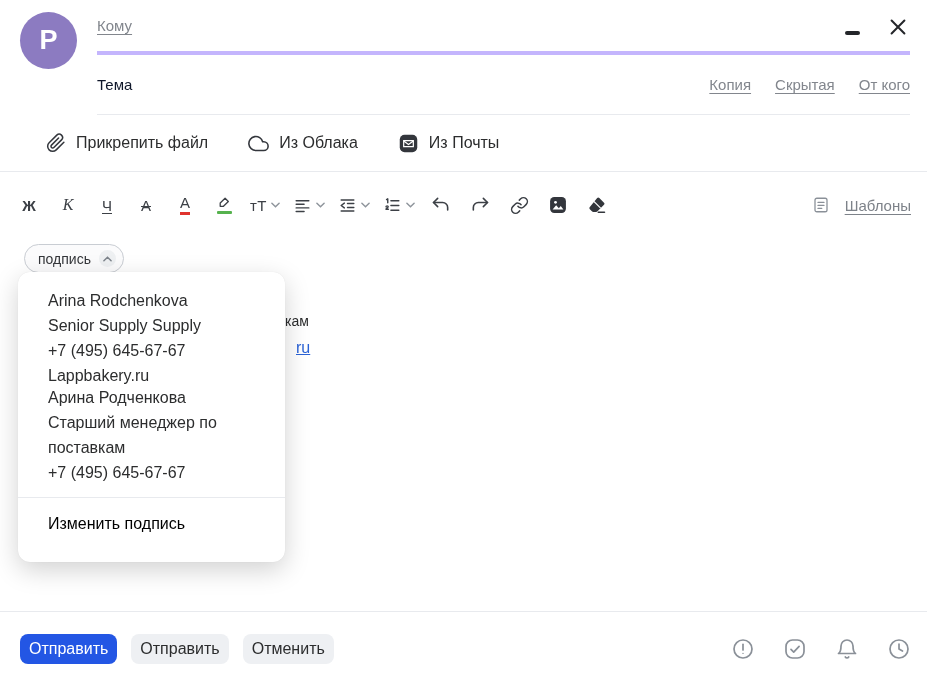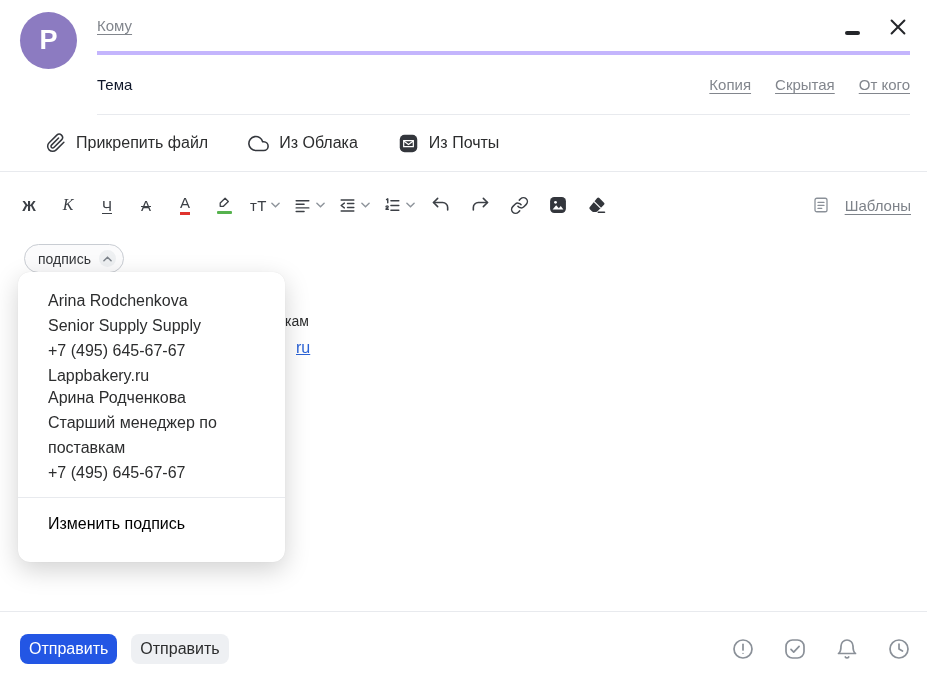--- a/index.html
+++ b/index.html
@@ -276,20 +276,21 @@
       <div>Старший менеджер по поставкам</div>
       <div>+7 (495) 645-67-67</div>
     </div>
     <div class="popup-divider"></div>
     <button class="sig-edit">Изменить подпись</button>
   </div>
 
   <div class="footer">
     <button class="btn btn-primary">Отправить</button>
     <button class="btn btn-secondary">Отправить</button>
+    <button class="btn btn-secondary">Отменить</button>
     <div class="footer-icons">
       <button class="foot-icon-btn">
         <svg width="24" height="24" viewBox="0 0 24 24" fill="none" stroke="currentColor" stroke-width="1.7" stroke-linecap="round">
             <circle cx="12" cy="12" r="9"></circle>
             <path d="M12 7.3v5.7"></path>
             <circle cx="12" cy="16.4" r="0.7" fill="currentColor" stroke="none"></circle>
           </svg>
       </button>
       <button class="foot-icon-btn">
         <svg width="24" height="24" viewBox="0 0 24 24" fill="none" stroke="currentColor" stroke-width="1.7" stroke-linecap="round" stroke-linejoin="round">

